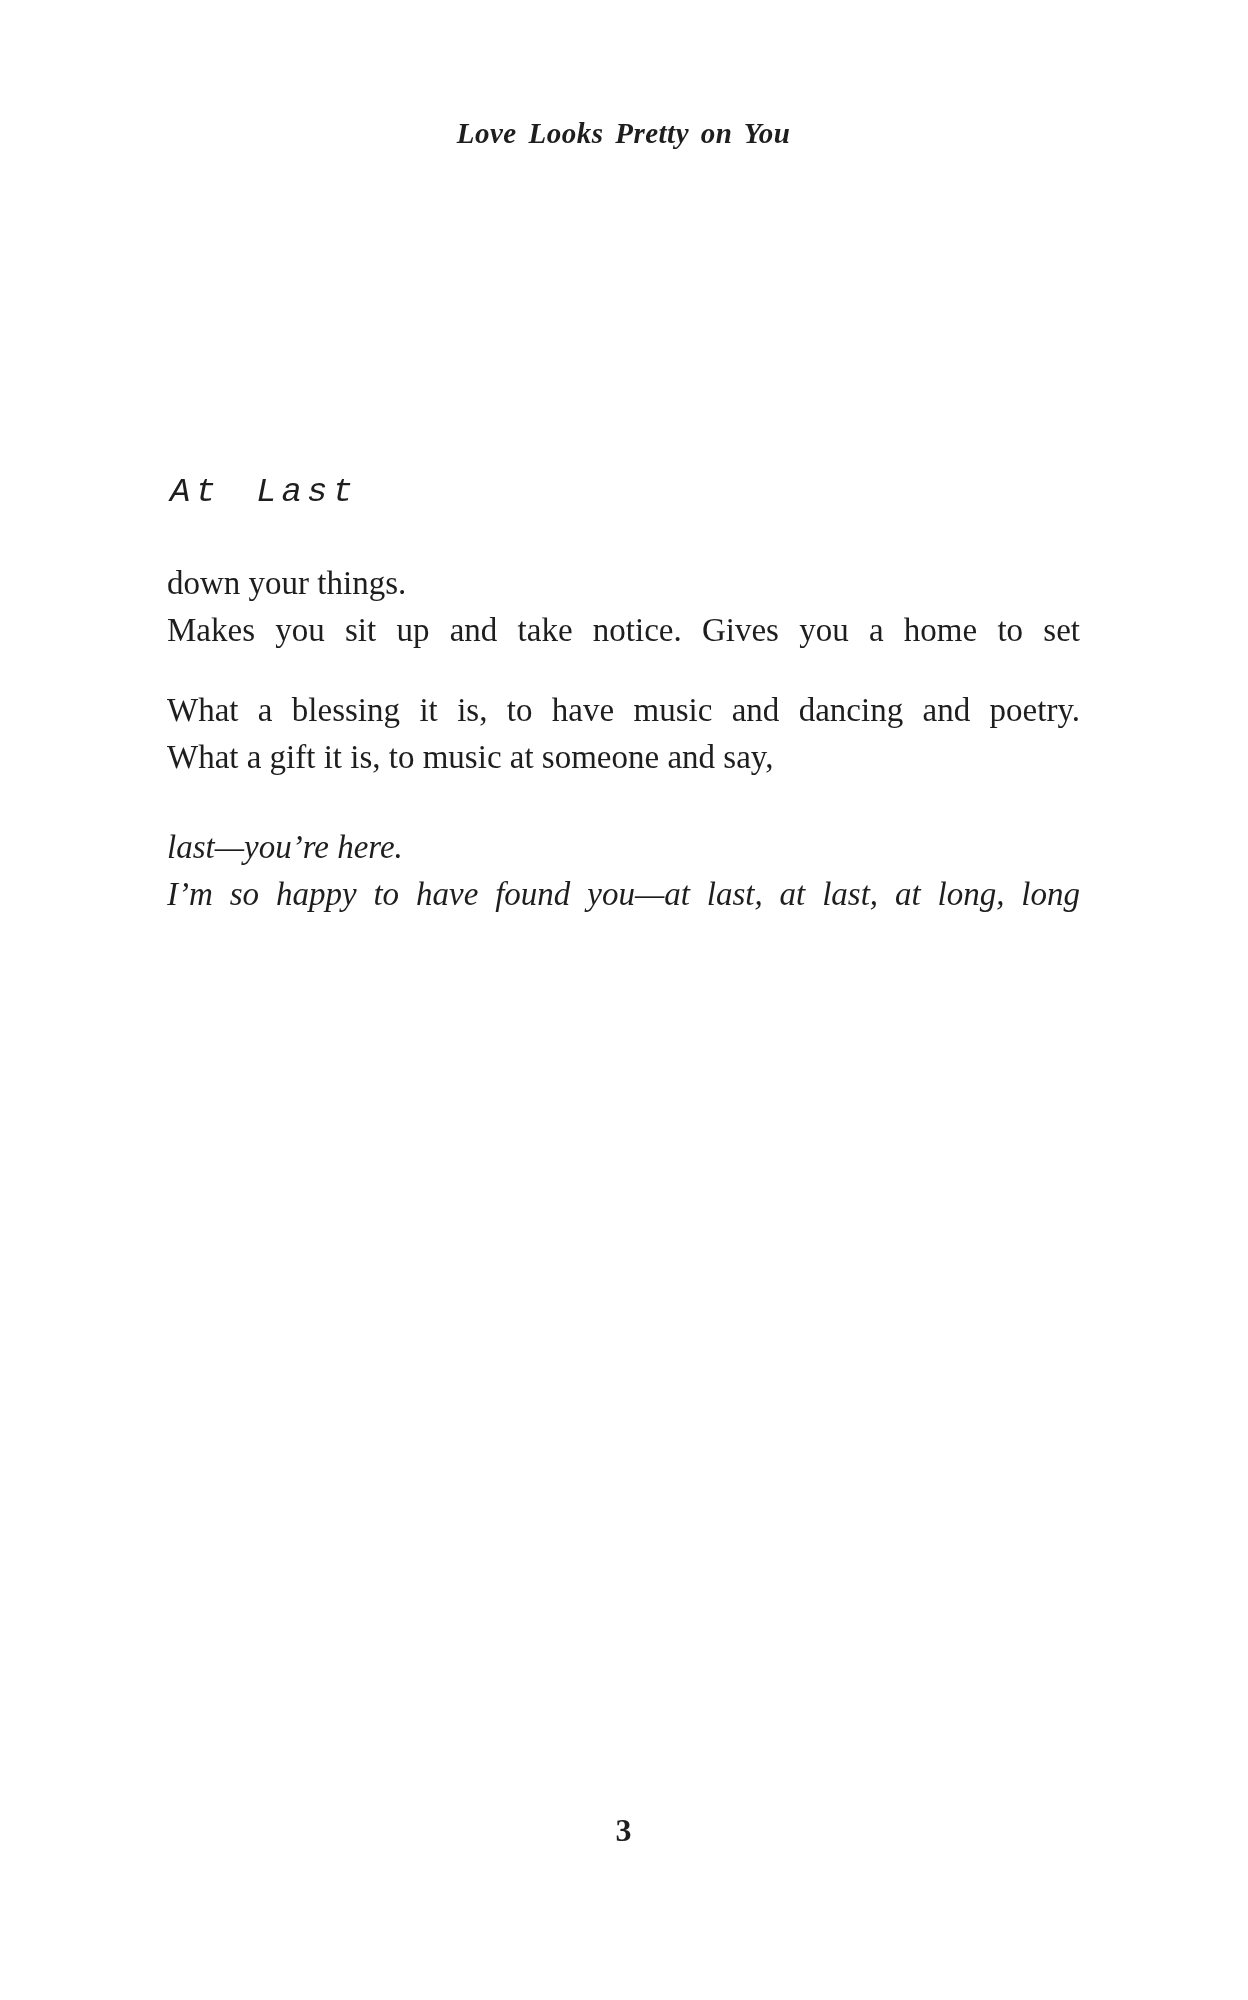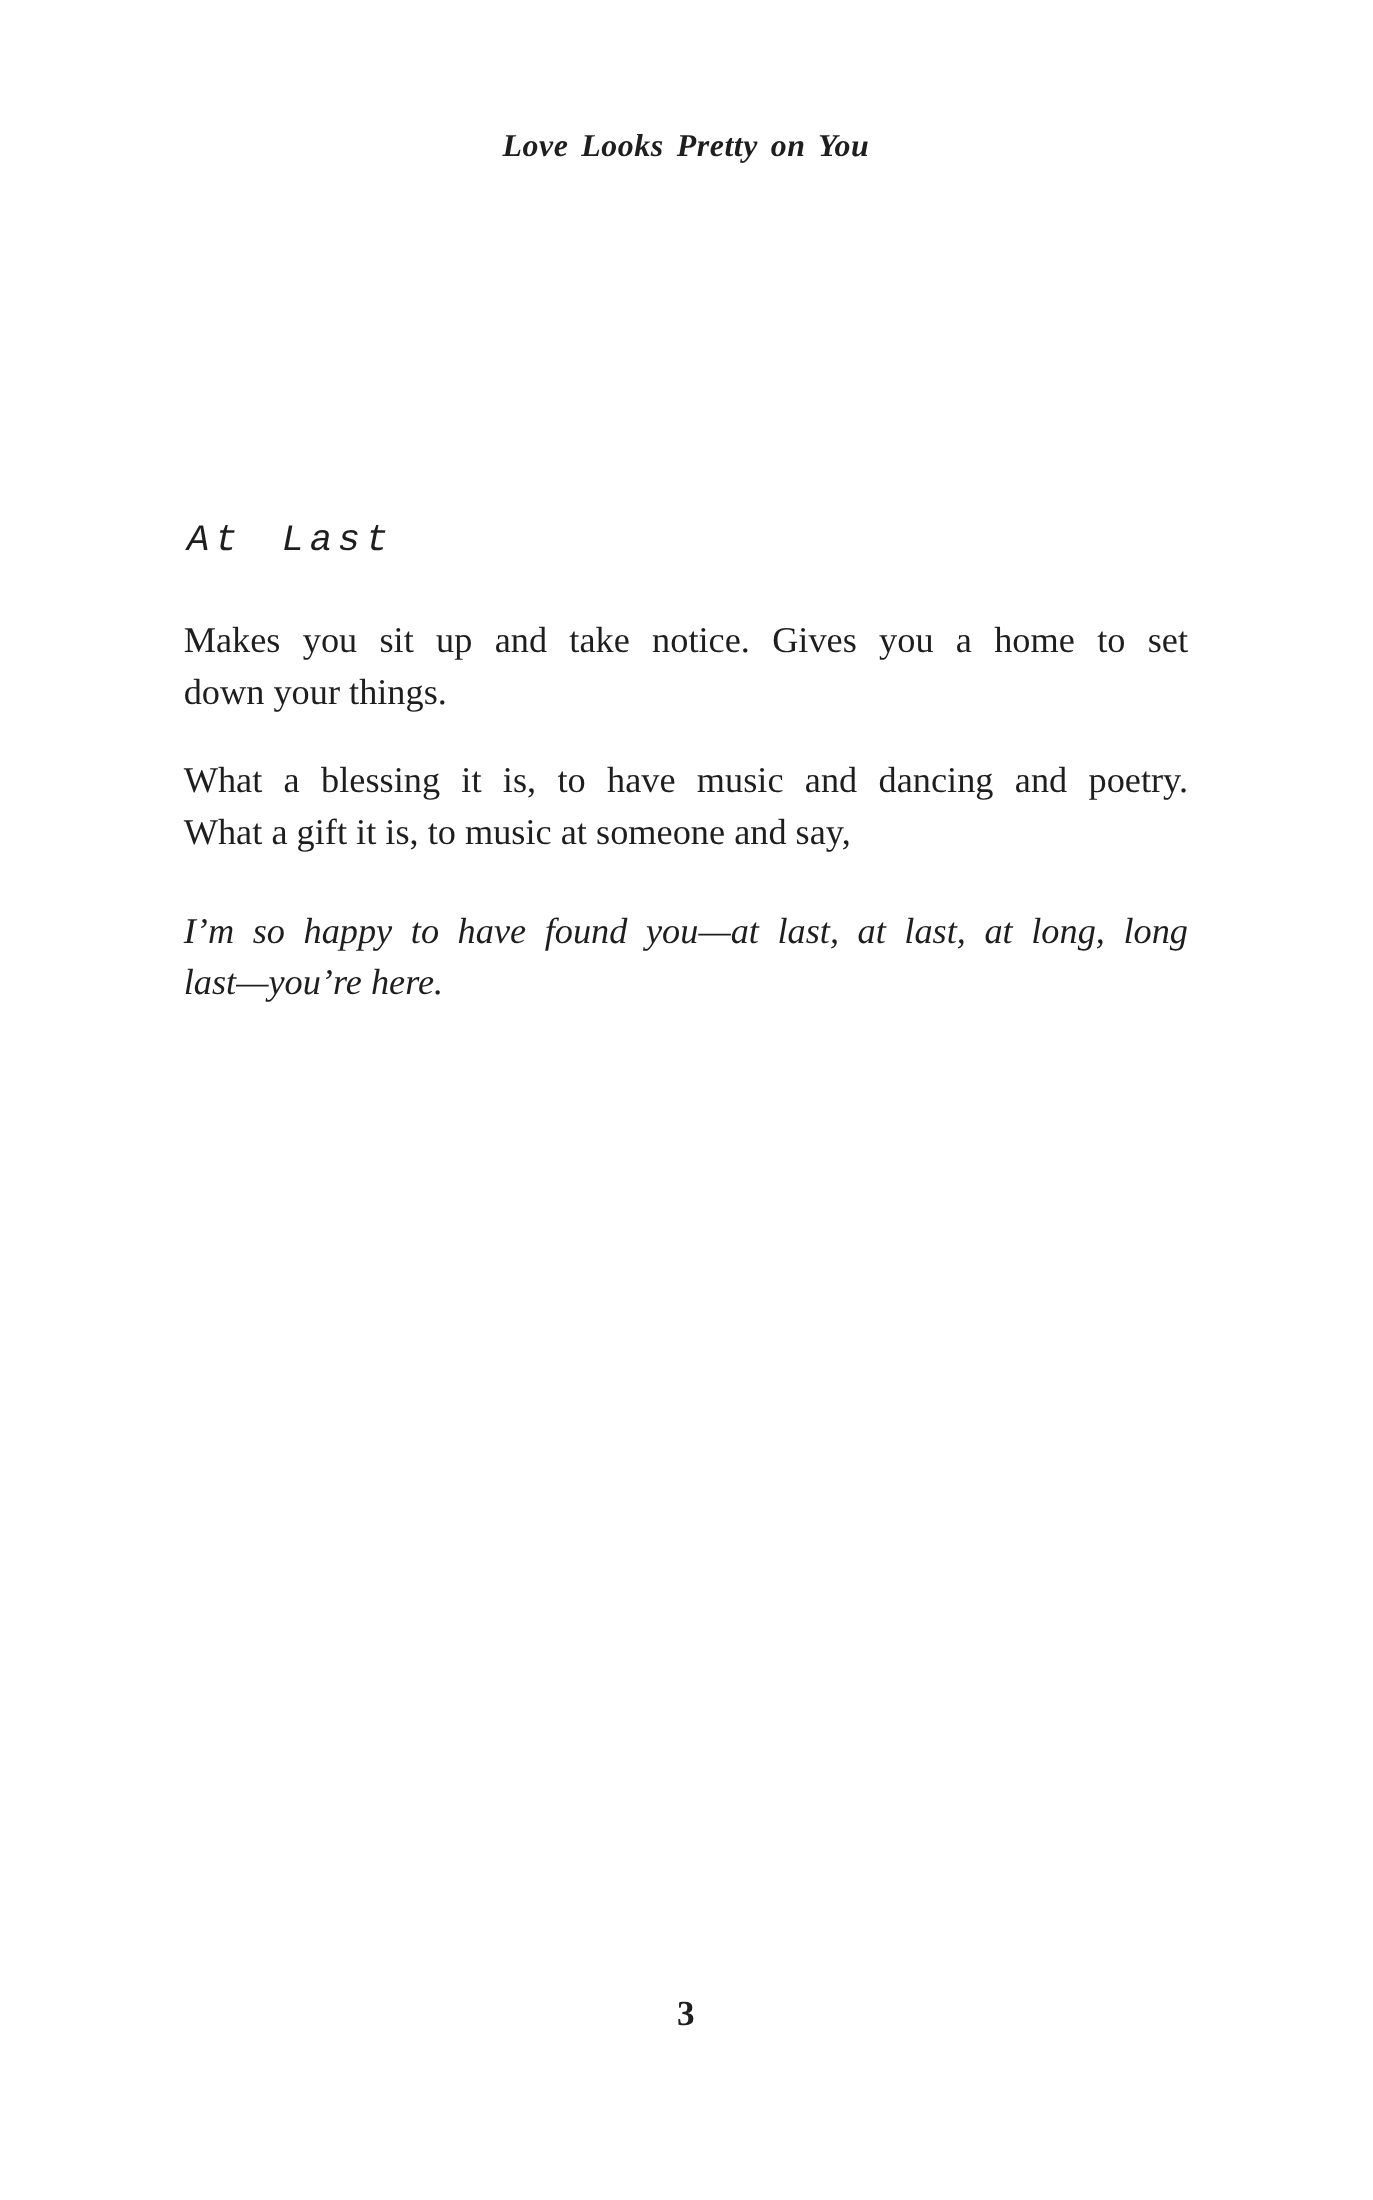--- a/index.html
+++ b/index.html
@@ -82,31 +82,31 @@
 
 <div class="page" style="color: rgb(30, 30, 30); background: rgb(255, 255, 255);">
 
   <div class="running-header">Love Looks Pretty on You</div>
 
   <h1 class="poem-title">At Last</h1>
 
   <div class="body-text">
 
     <p class="para gap-after-sm">
+      <span class="line last">down your things.</span>
       <span class="line">Makes you sit up and take notice. Gives you a home to set</span>
-      <span class="line last">down your things.</span>
     </p>
 
     <p class="para gap-after-md">
       <span class="line">What a blessing it is, to have music and dancing and poetry.</span>
       <span class="line last">What a gift it is, to music at someone and say,</span>
     </p>
 
     <p class="para italic">
+      <span class="line last">last—you’re here.</span>
       <span class="line">I’m so happy to have found you—at last, at last, at long, long</span>
-      <span class="line last">last—you’re here.</span>
     </p>
 
   </div>
 
   <div class="folio">3</div>
 
 </div>
 
 </body></html>

